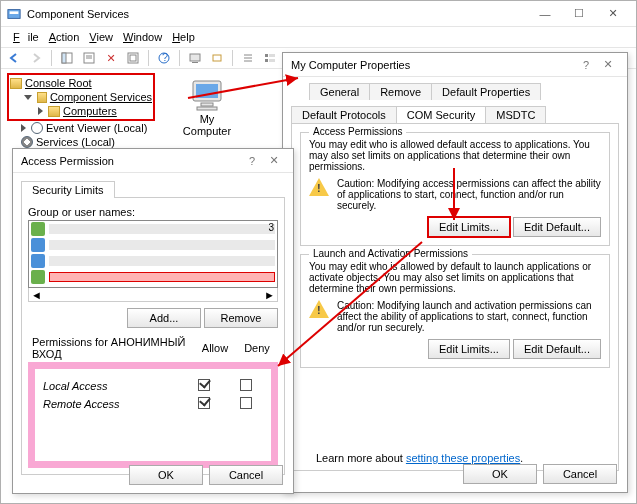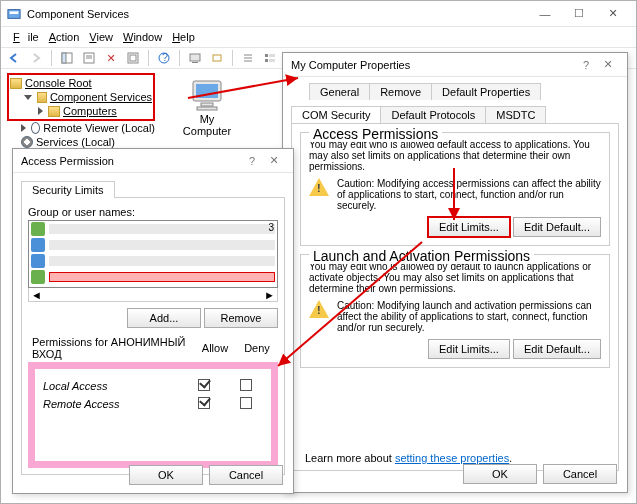--- a/index.html
+++ b/index.html
@@ -39,21 +39,21 @@
   .dlg-title { height:24px; display:flex; align-items:center; padding:0 8px; border-bottom:1px solid #e5e5e5; }
   .dlg-title span{ flex:1; font-weight:normal; }
   .dlg-title .q{ width:22px; display:flex; justify-content:center; color:#777; }
   .tabstrip { display:flex; flex-wrap:wrap; padding:6px 8px 0 8px; }
   .tab { border:1px solid #ccc; border-bottom:none; padding:2px 10px; background:#f4f4f4; margin-right:-1px; position:relative; }
   .tab.sel { background:#fff; z-index:2; }
   .tabstrip.row1{ margin-left:18px; }
   .tabcontent { border:1px solid #ccc; margin:0 8px; padding:8px; height:348px; position:relative; }
 
   .group { border:1px solid #ccc; padding:6px 8px 8px 8px; margin-bottom:8px; position:relative; }
-  .group legend, .group-title { position:absolute; top:-7px; left:8px; background:#fff; padding:0 4px; font-size:14px; }
+  .group legend, .group-title { position:absolute; top:-7px; left:8px; background:#fff; padding:0 4px; font-size:10px; }
 
   .btn { border:1px solid #aaa; background:linear-gradient(#fff,#e7e7e7); padding:3px 10px; min-width:74px; text-align:center; display:inline-block; }
 
   .warn { display:flex; gap:8px; align-items:flex-start; margin:6px 0; }
   .warnIco { width:0;height:0; border-left:10px solid transparent; border-right:10px solid transparent; border-bottom:18px solid #f7c948; position:relative; }
   .warnIco:after{ content:"!"; position:absolute; left:-2px; top:4px; font-size:11px; font-weight:bold; color:#444;}
 
   .dlg-footer { position:absolute; bottom:8px; right:10px; display:flex; gap:6px; }
 
   
@@ -218,21 +218,21 @@
         </div>
       <div class="row indent2">
           <span class="caretR"></span>
           <span class="icoFolder"></span>
           <span>Computers</span>
         </div>
     </div>
     <div class="row indent1">
         <span class="caretR"></span>
         <span class="icoEye"></span>
-        <span>Remote Viewer (Local)</span>
+        <span>Event Viewer (Local)</span>
       </div>
     <div class="row indent1">
         <span class="icoGear"></span>
         <span>Services (Local)</span>
       </div>
   </div>
 
   <div class="desktopIco">
     <svg width="36" height="34">
         <rect x="4" y="2" width="28" height="20" rx="2" fill="#e6e6e6" stroke="#888"></rect>
@@ -250,22 +250,22 @@
     <div class="q">?</div>
     <div class="q">✕</div>
   </div>
 
   <div class="tabstrip row1">
     <div class="tab">General</div>
     <div class="tab">Remove</div>
     <div class="tab">Default Properties</div>
   </div>
   <div class="tabstrip">
+    <div class="tab">Default Protocols</div>
     <div class="tab sel">COM Security</div>
-    <div class="tab">Default Protocols</div>
     <div class="tab">MSDTC</div>
   </div>
 
   <div class="tabcontent">
 
     <div class="group">
       <span class="group-title">Access Permissions</span>
       <div style="font-size:10px;">You may edit who is allowed default access to applications. You may also set limits on applications that determine their own permissions.</div>
       <div class="warn">
         <div class="warnIco"></div>
@@ -283,21 +283,21 @@
       <div class="warn">
         <div class="warnIco"></div>
         <div style="font-size:10px;">Caution: Modifying launch and activation permissions can affect the ability of applications to start, connect, function and/or run securely.</div>
       </div>
       <div style="text-align:right; margin-top:6px;">
         <span class="btn">Edit Limits...</span>
         <span class="btn">Edit Default...</span>
       </div>
     </div>
 
-    <div style="position:absolute; bottom:6px; left:13px; font-size:10px;">
+    <div style="position:absolute; bottom:6px; left:24px; font-size:10px;">
       <span>Learn more about </span><a class="link">setting these properties</a>.
     </div>
   </div>
 
   <div class="dlg-footer">
     <span class="btn">OK</span>
     <span class="btn">Cancel</span>
   </div>
 </div>
 

